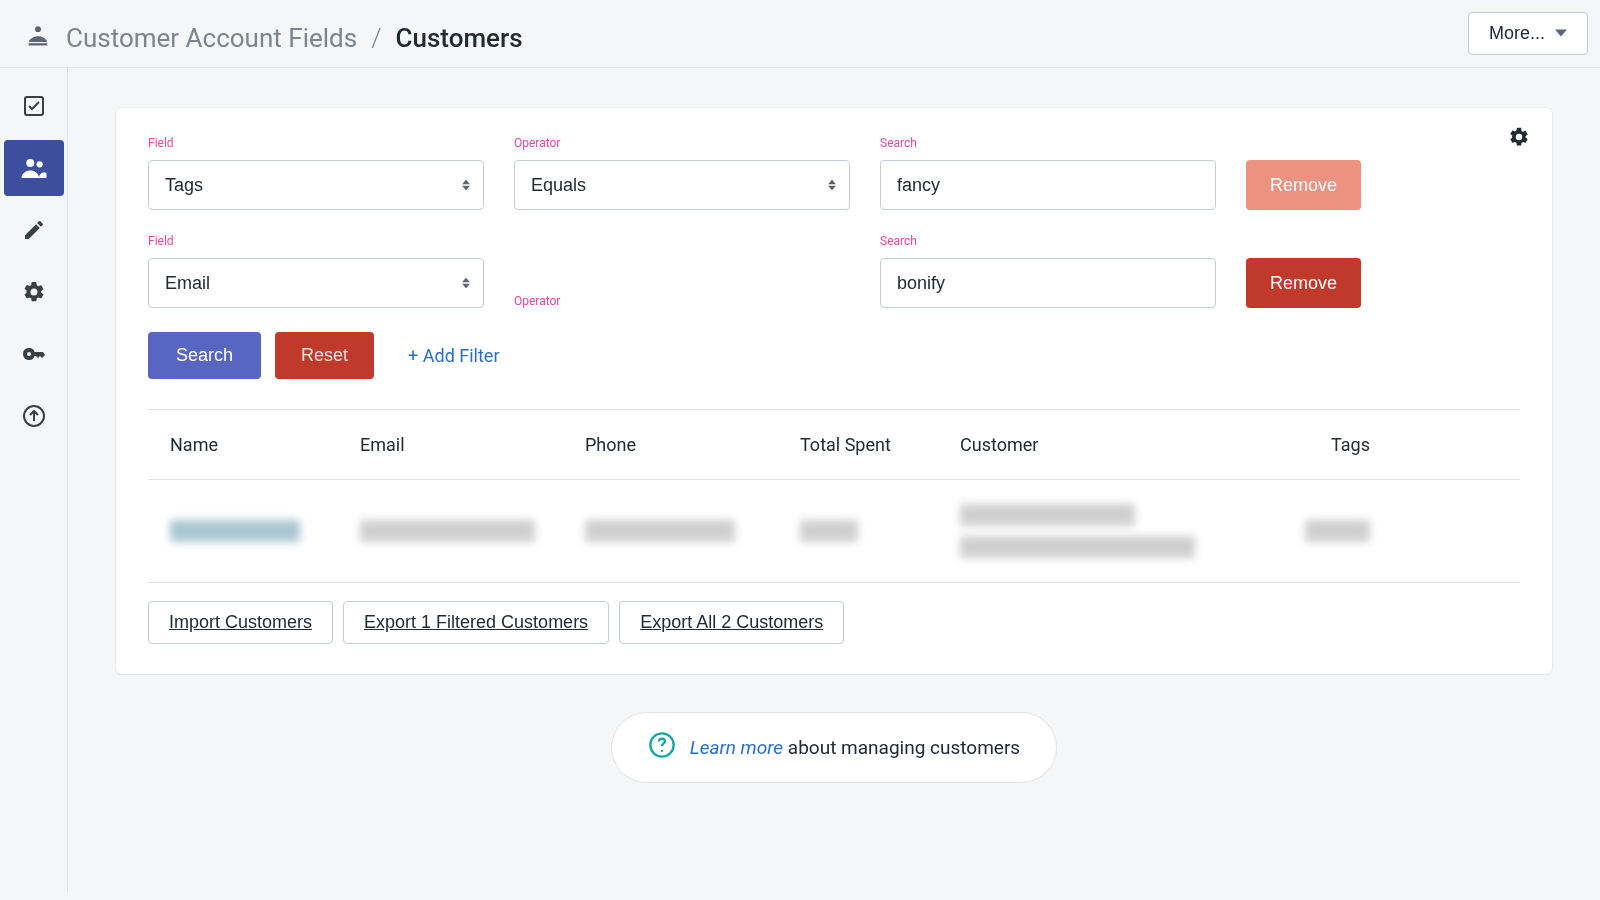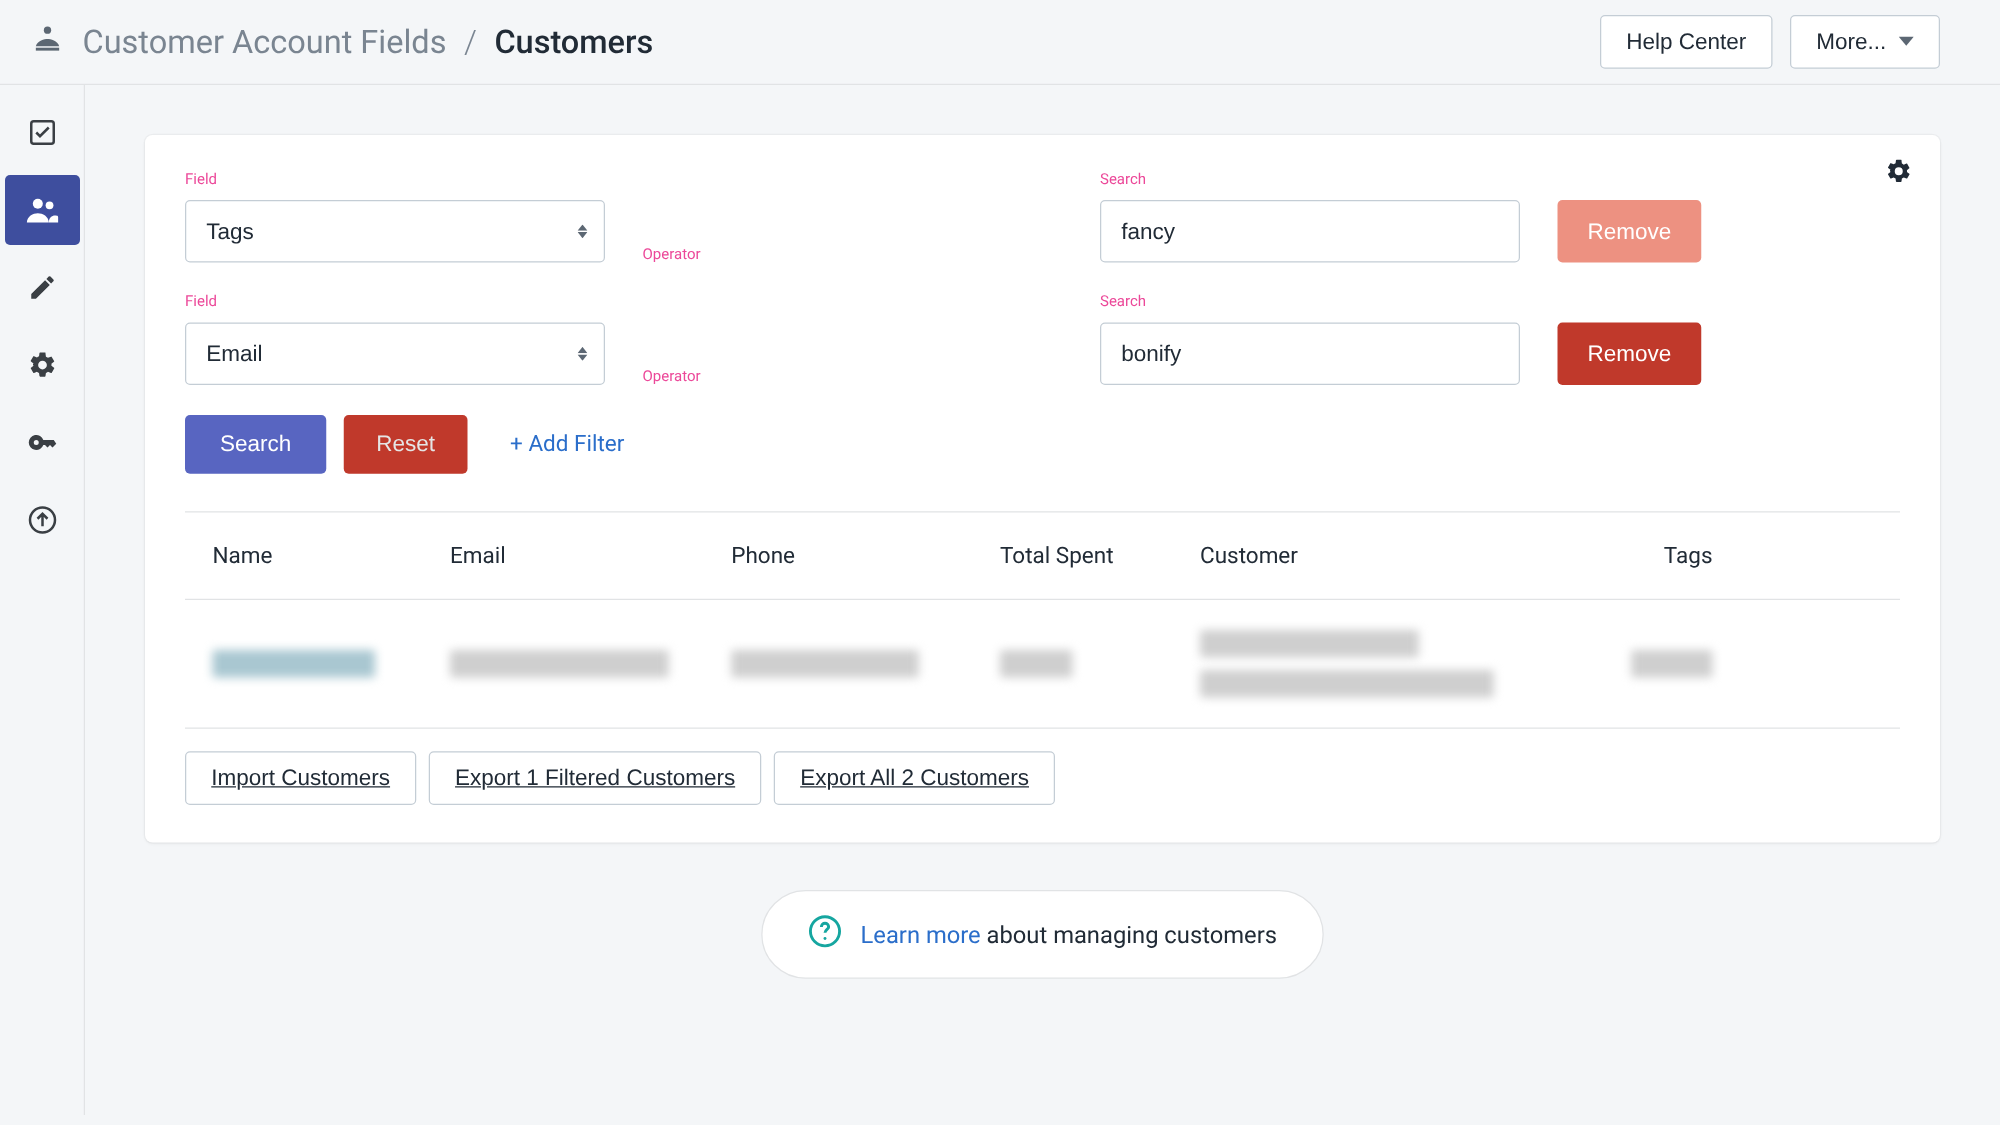--- a/index.html
+++ b/index.html
@@ -5,23 +5,23 @@
   * { box-sizing: border-box; margin: 0; padding: 0; }
   html, body { height: 100%; }
   body {
     font-family: -apple-system, BlinkMacSystemFont, "Segoe UI", Roboto, Helvetica, Arial, sans-serif;
     background: #f4f6f8;
     color: #212b36;
     font-size: 17px;
   }
   .header {
     display: flex;
-    align-items: center;
+    align-items: flex-end;
     justify-content: space-between;
-    padding: 12px 48px 12px 24px;
+    padding: 12px 12px 12px 24px;
     background: #f4f6f8;
     border-bottom: 1px solid #e1e3e5;
   }
   .breadcrumb {
     display: flex;
     align-items: center;
     gap: 14px;
     font-size: 26px;
   }
   .breadcrumb .app-icon {
@@ -217,43 +217,40 @@
     border: 1px solid #e1e3e5;
     background: #fff;
     border-radius: 999px;
     padding: 18px 36px;
     display: flex;
     align-items: center;
     gap: 14px;
     font-size: 19px;
     color: #212b36;
   }
-  .learn-pill a { color: #2b6eca; text-decoration: none; }
+  .learn-pill a { color: #2b6eca; text-decoration: none; font-style: italic; }
   .learn-pill .q-icon { color: #16a6a0; }
 </style>
 </head>
 <body>
 
 <div class="header">
   <div class="breadcrumb">
     <span class="app-icon">
       <svg width="28" height="28" viewBox="0 0 24 24" fill="currentColor">
           <circle cx="12" cy="7" r="2.5"></circle>
           <path d="M4 18c1-4 6-5 8-5s7 1 8 5H4z"></path>
           <path d="M4 21h16v-2H4z"></path>
         </svg>
     </span>
     <span class="bc-parent">Customer Account Fields</span>
     <span class="bc-sep">/</span>
     <span class="bc-current">Customers</span>
   </div>
   <div class="header-actions">
-    <button class="btn">
-      <span>Help Center</span>
-    </button>
     <button class="btn">
       <span>More...</span>
       <span class="caret-icon">
         <svg width="12" height="12" viewBox="0 0 10 6">
             <path d="M0 0l5 6 5-6z" fill="currentColor"></path>
           </svg>
       </span>
     </button>
   </div>
 </div>
@@ -317,20 +314,33 @@
                   <path d="M4 0L0 5h8z" fill="currentColor"></path>
                 </svg>
               <svg width="8" height="5" viewBox="0 0 8 5">
                   <path d="M4 5L0 0h8z" fill="currentColor"></path>
                 </svg>
             </span>
           </div>
         </div>
         <div class="filter-group operator">
           <span class="filter-label">Operator</span>
+          <div class="select-wrap">
+            <select>
+              <option>Equals</option>
+            </select>
+            <span class="select-arrows">
+              <svg width="8" height="5" viewBox="0 0 8 5">
+                  <path d="M4 0L0 5h8z" fill="currentColor"></path>
+                </svg>
+              <svg width="8" height="5" viewBox="0 0 8 5">
+                  <path d="M4 5L0 0h8z" fill="currentColor"></path>
+                </svg>
+            </span>
+          </div>
         </div>
         <div class="filter-group search">
           <span class="filter-label">Search</span>
           <input class="text-input" type="text" value="fancy" style="">
         </div>
         <button class="remove-btn remove-light">
           <span>Remove</span>
         </button>
       </div>
 

